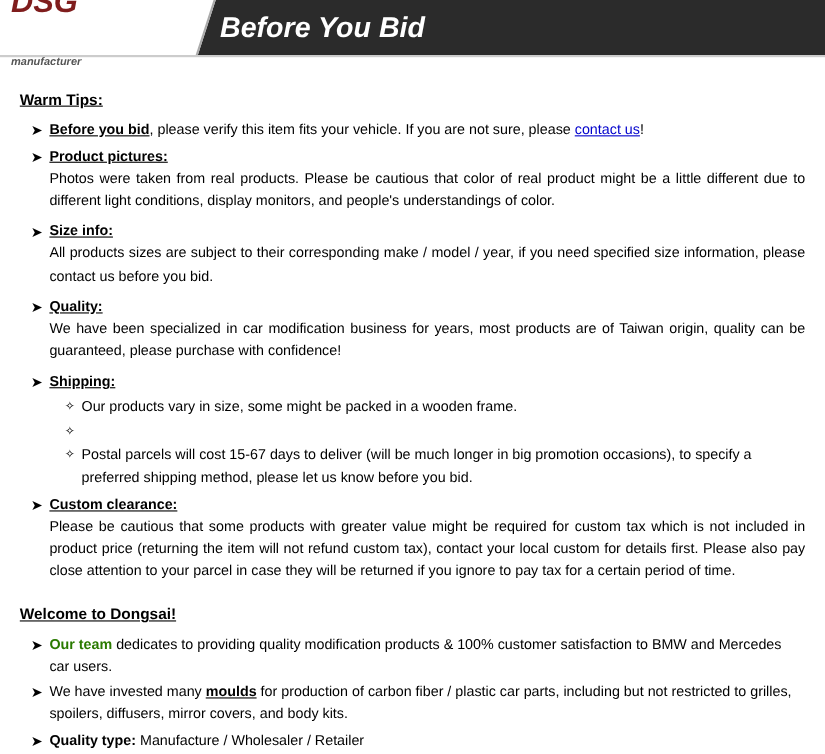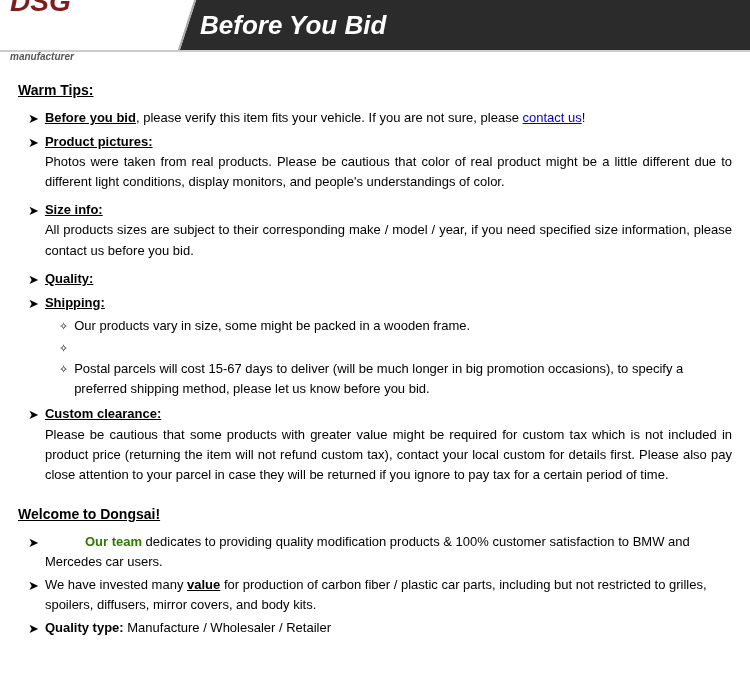--- a/index.html
+++ b/index.html
@@ -125,21 +125,21 @@
     .sub-list li .diamond {
       margin-right: 6px;
       flex-shrink: 0;
       font-size: 11px;
       padding-top: 2px;
     }
 
     .link { color: #0000cc; text-decoration: underline; cursor: pointer; }
     .bold { font-weight: 700; }
     .underline { text-decoration: underline; }
-    .green { color: #2a7a00; font-weight: 700; margin-left: 40px; }
+    .green { color: #2a7a00; font-weight: 700; }
 
     .paragraph {
       margin-bottom: 5px;
       text-align: justify;
     }
   </style>
 </head>
 <body>
 
 <div class="header">
@@ -179,20 +179,21 @@
       <span class="content-text">
         <span class="bold underline">Size info:</span>
         <div class="paragraph">All products sizes are subject to their corresponding make / model / year, if you need specified size information, please contact us before you bid.</div>
       </span>
     </li>
 
     <li>
       <span class="arrow">➤</span>
       <span class="content-text">
         <span class="bold underline">Quality:</span>
+        <div class="paragraph">We have been specialized in car modification business for years, most products are of Taiwan origin, quality can be guaranteed, please purchase with confidence!</div>
       </span>
     </li>
 
     <li>
       <span class="arrow">➤</span>
       <span class="content-text">
         <span class="bold underline">Shipping:</span>
         <ul class="sub-list">
           <li>
             <span class="diamond">✧</span>
@@ -223,21 +224,21 @@
   <ul class="bullet-list">
     <li>
       <span class="arrow">➤</span>
       <span class="content-text">
         <span class="green">Our team</span> dedicates to providing quality modification products &amp; 100% customer satisfaction to BMW and Mercedes car users.
       </span>
     </li>
     <li>
       <span class="arrow">➤</span>
       <span class="content-text">
-        We have invested many <span class="bold underline">value</span> for production of carbon fiber / plastic car parts, including but not restricted to grilles, spoilers, diffusers, mirror covers, and body kits.
+        We have invested many <span class="bold underline">moulds</span> for production of carbon fiber / plastic car parts, including but not restricted to grilles, spoilers, diffusers, mirror covers, and body kits.
       </span>
     </li>
     <li>
       <span class="arrow">➤</span>
       <span class="content-text">
         <span class="bold">Quality type:</span> Manufacture / Wholesaler / Retailer
       </span>
     </li>
   </ul>
 

